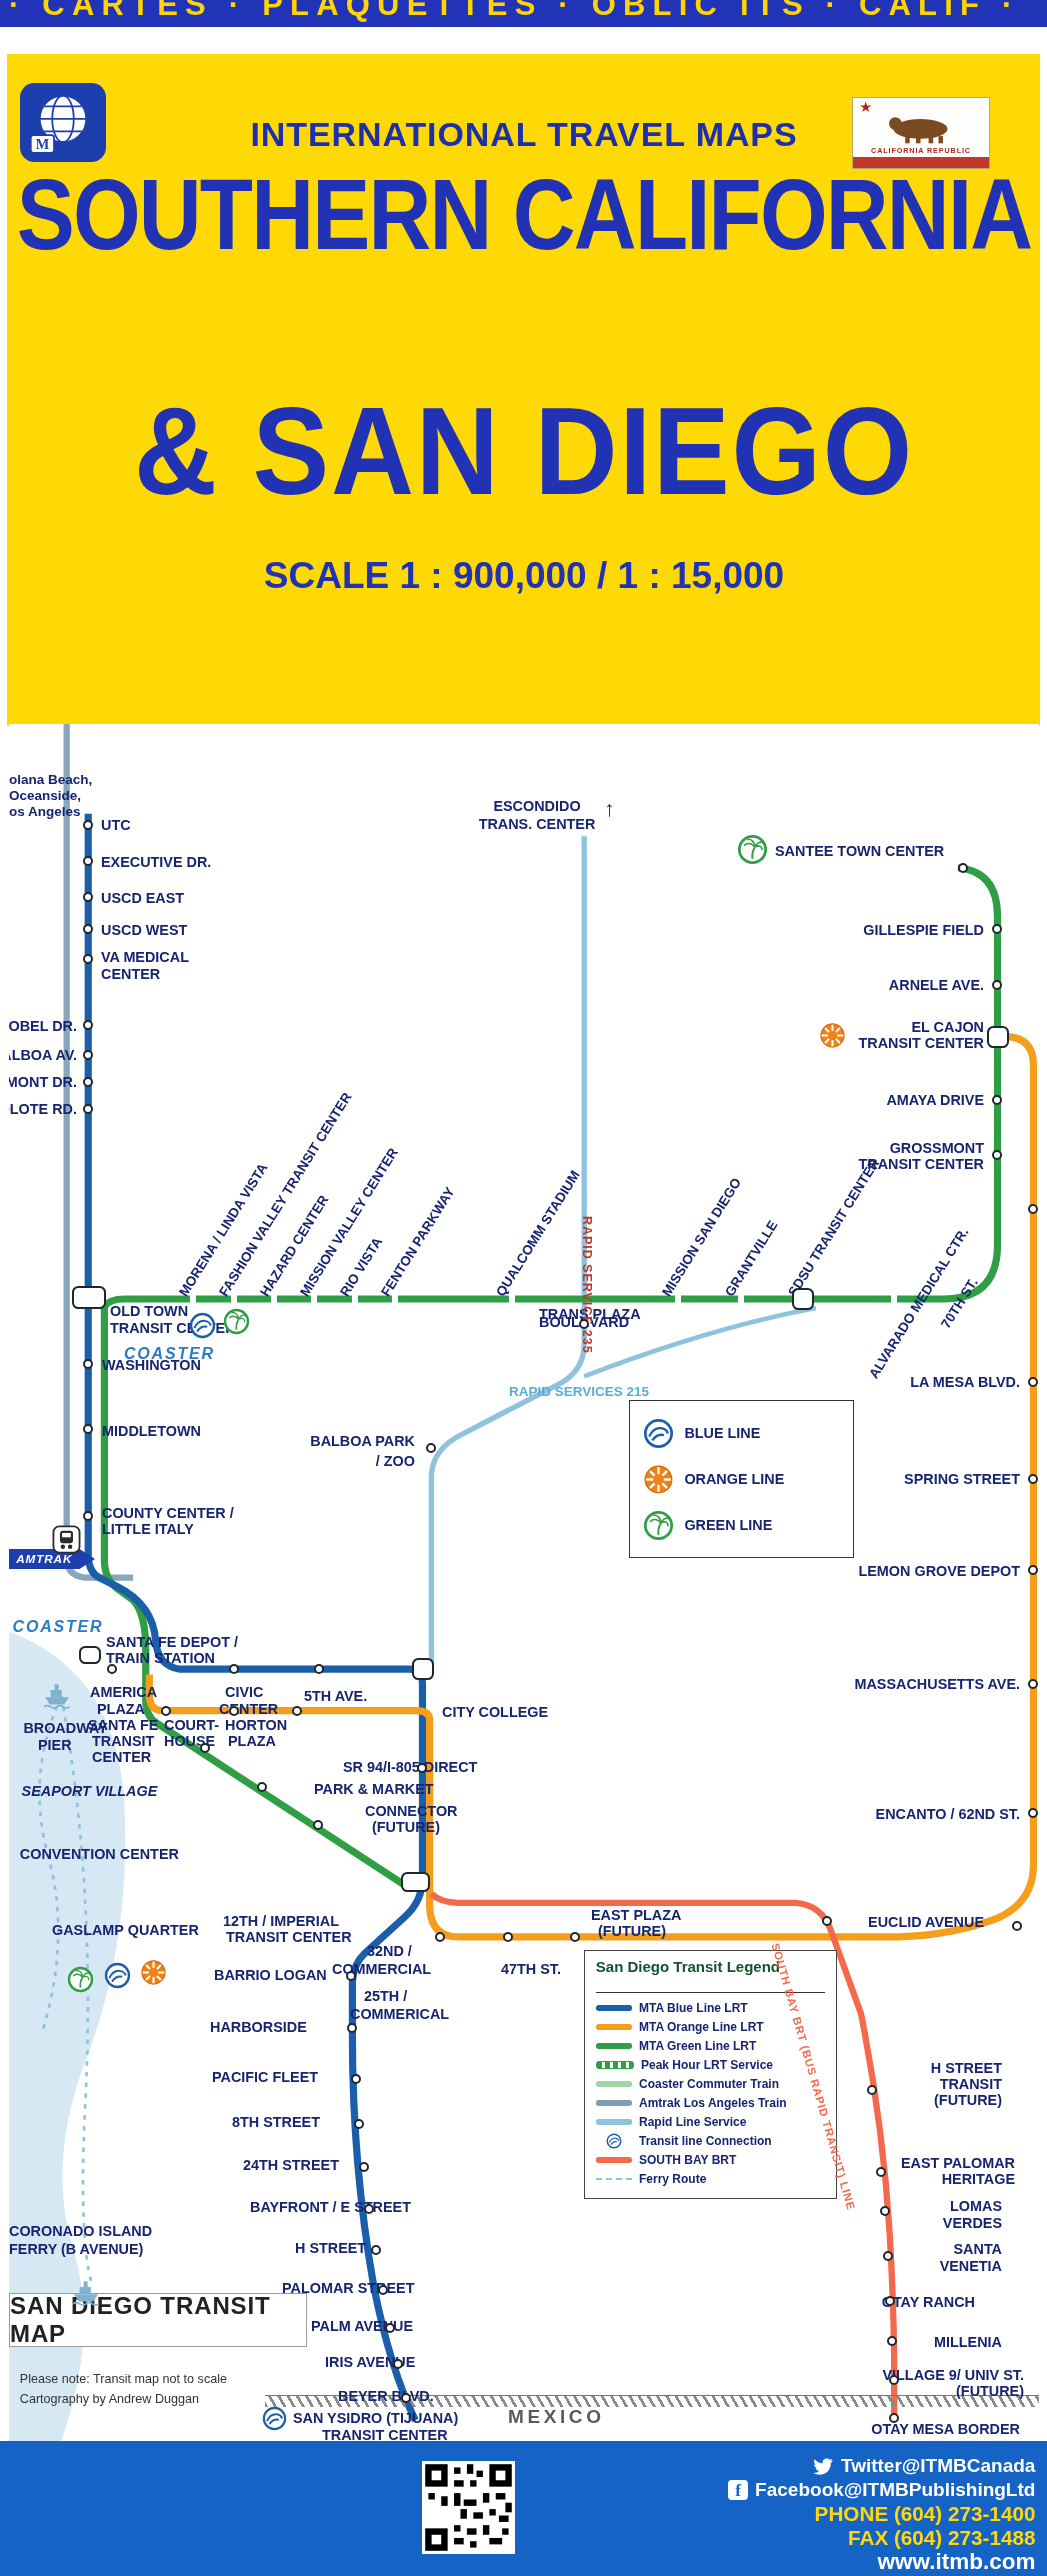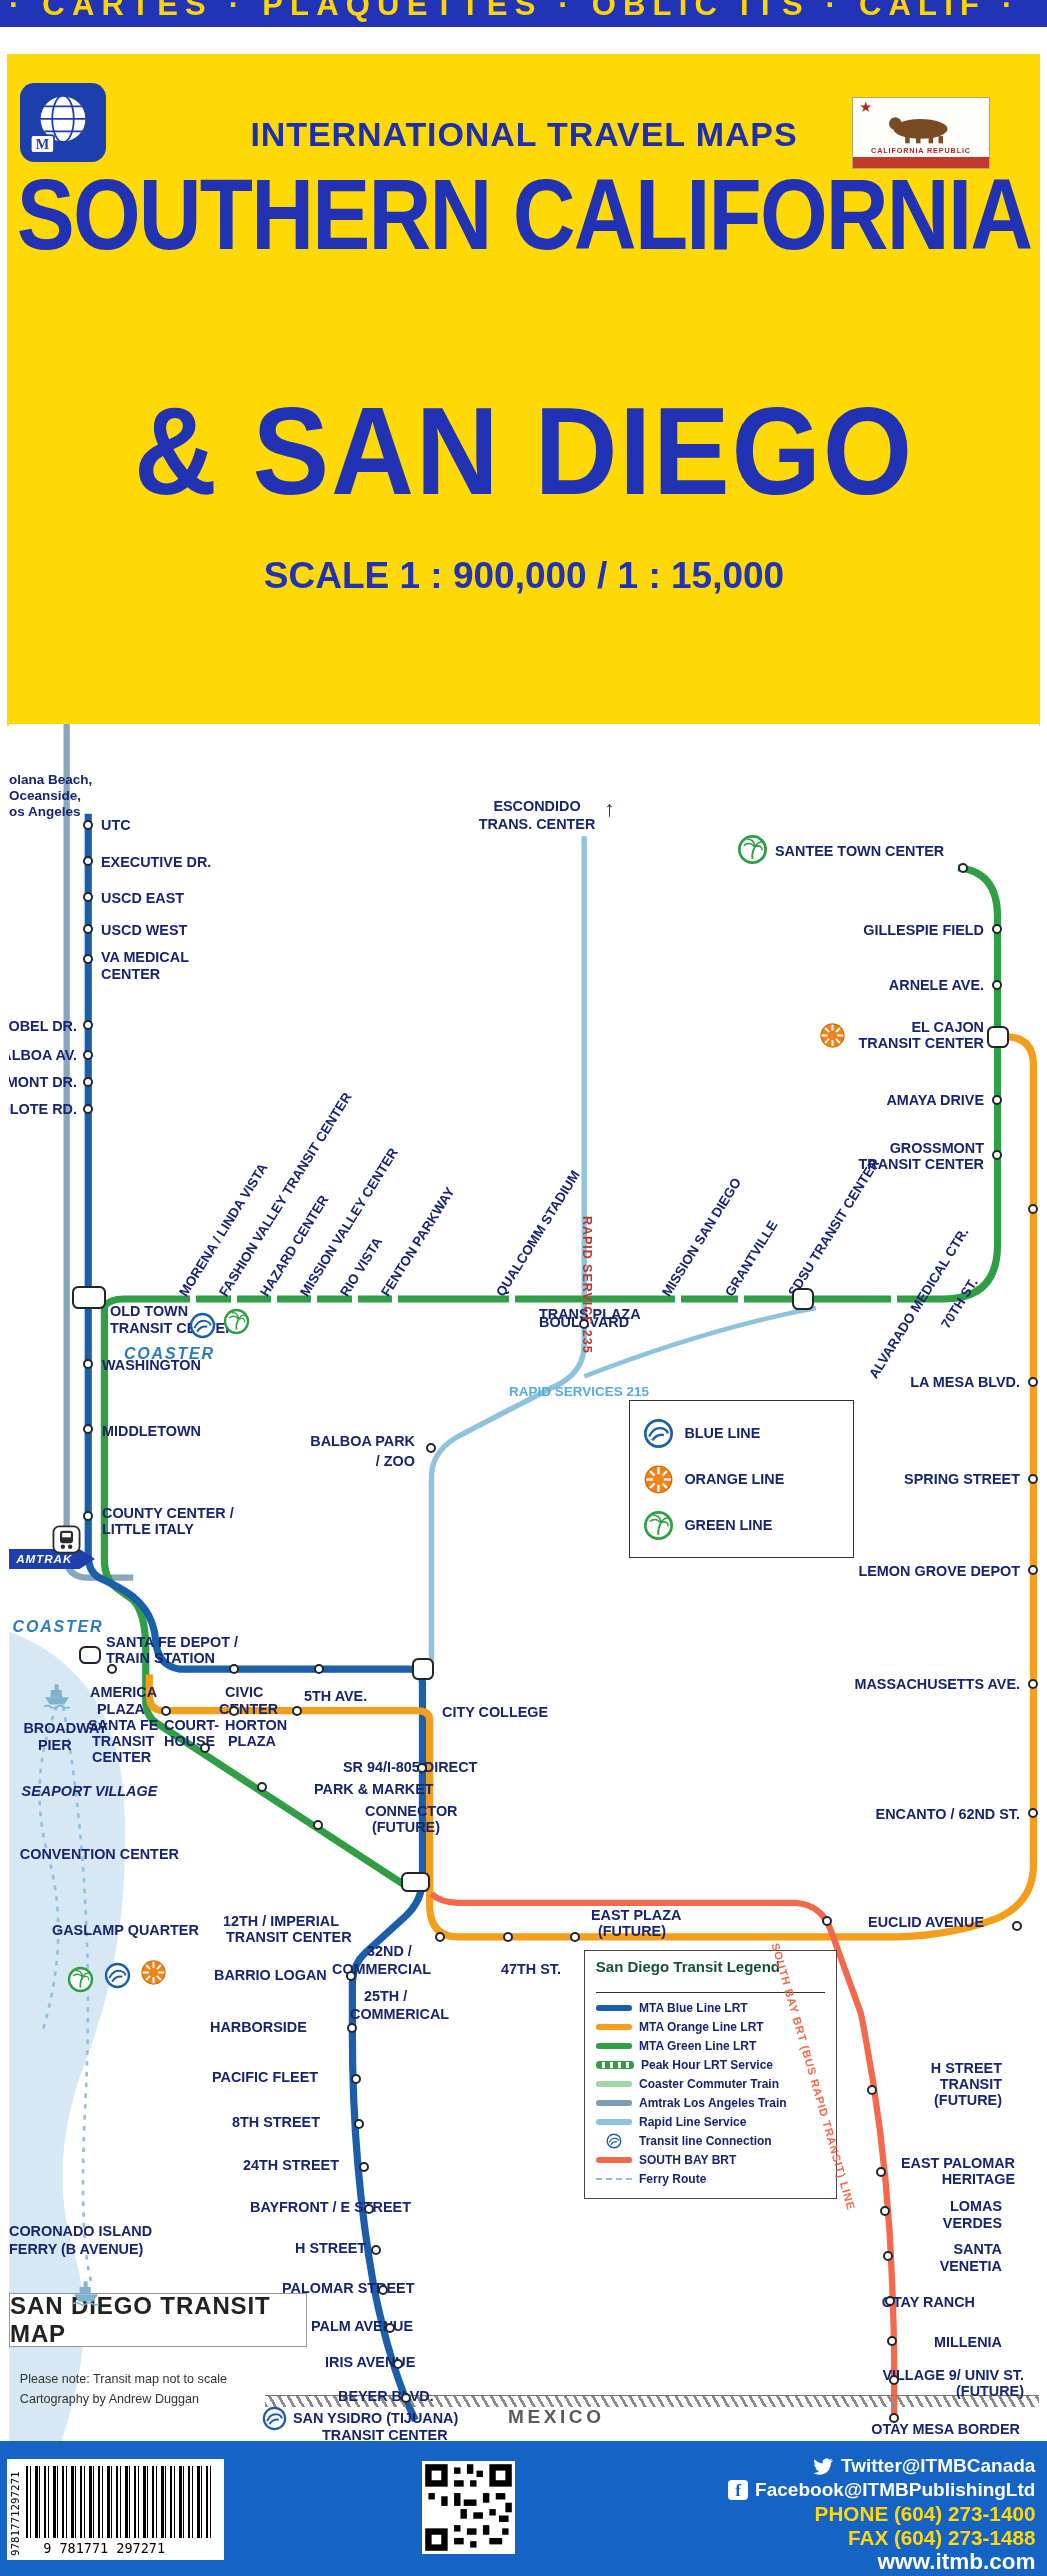--- a/index.html
+++ b/index.html
@@ -503,25 +503,20 @@
         </svg></div>
       <div class="mic" style="left: 32px; top: 954px;"><svg width="32" height="32" viewBox="0 0 40 40">
           <use href="#i-ship"></use>
         </svg></div>
       <div class="mic" style="left: 61px; top: 1551px;"><svg width="32" height="32" viewBox="0 0 40 40">
           <use href="#i-ship"></use>
         </svg></div>
     </div>
 
   <div class="footer">
-    <div class="barcode">
-      <span class="bc-num">9781771297271</span>
-      <div class="bc-bars"></div>
-      <span class="bc-digits">9 781771 297271</span>
-    </div>
     <svg class="qr" width="93" height="93" viewBox="0 0 29 29">
       <rect x="0" y="0" width="29" height="29" fill="#fff"></rect>
       <g fill="#000">
         <rect x="1" y="1" width="7" height="7"></rect>
           <rect x="21" y="1" width="7" height="7"></rect>
           <rect x="1" y="21" width="7" height="7"></rect>
         <rect x="3" y="3" width="3" height="3" fill="#fff"></rect>
           <rect x="23" y="3" width="3" height="3" fill="#fff"></rect>
           <rect x="3" y="23" width="3" height="3" fill="#fff"></rect>
         <rect x="10" y="2" width="2" height="2"></rect>

